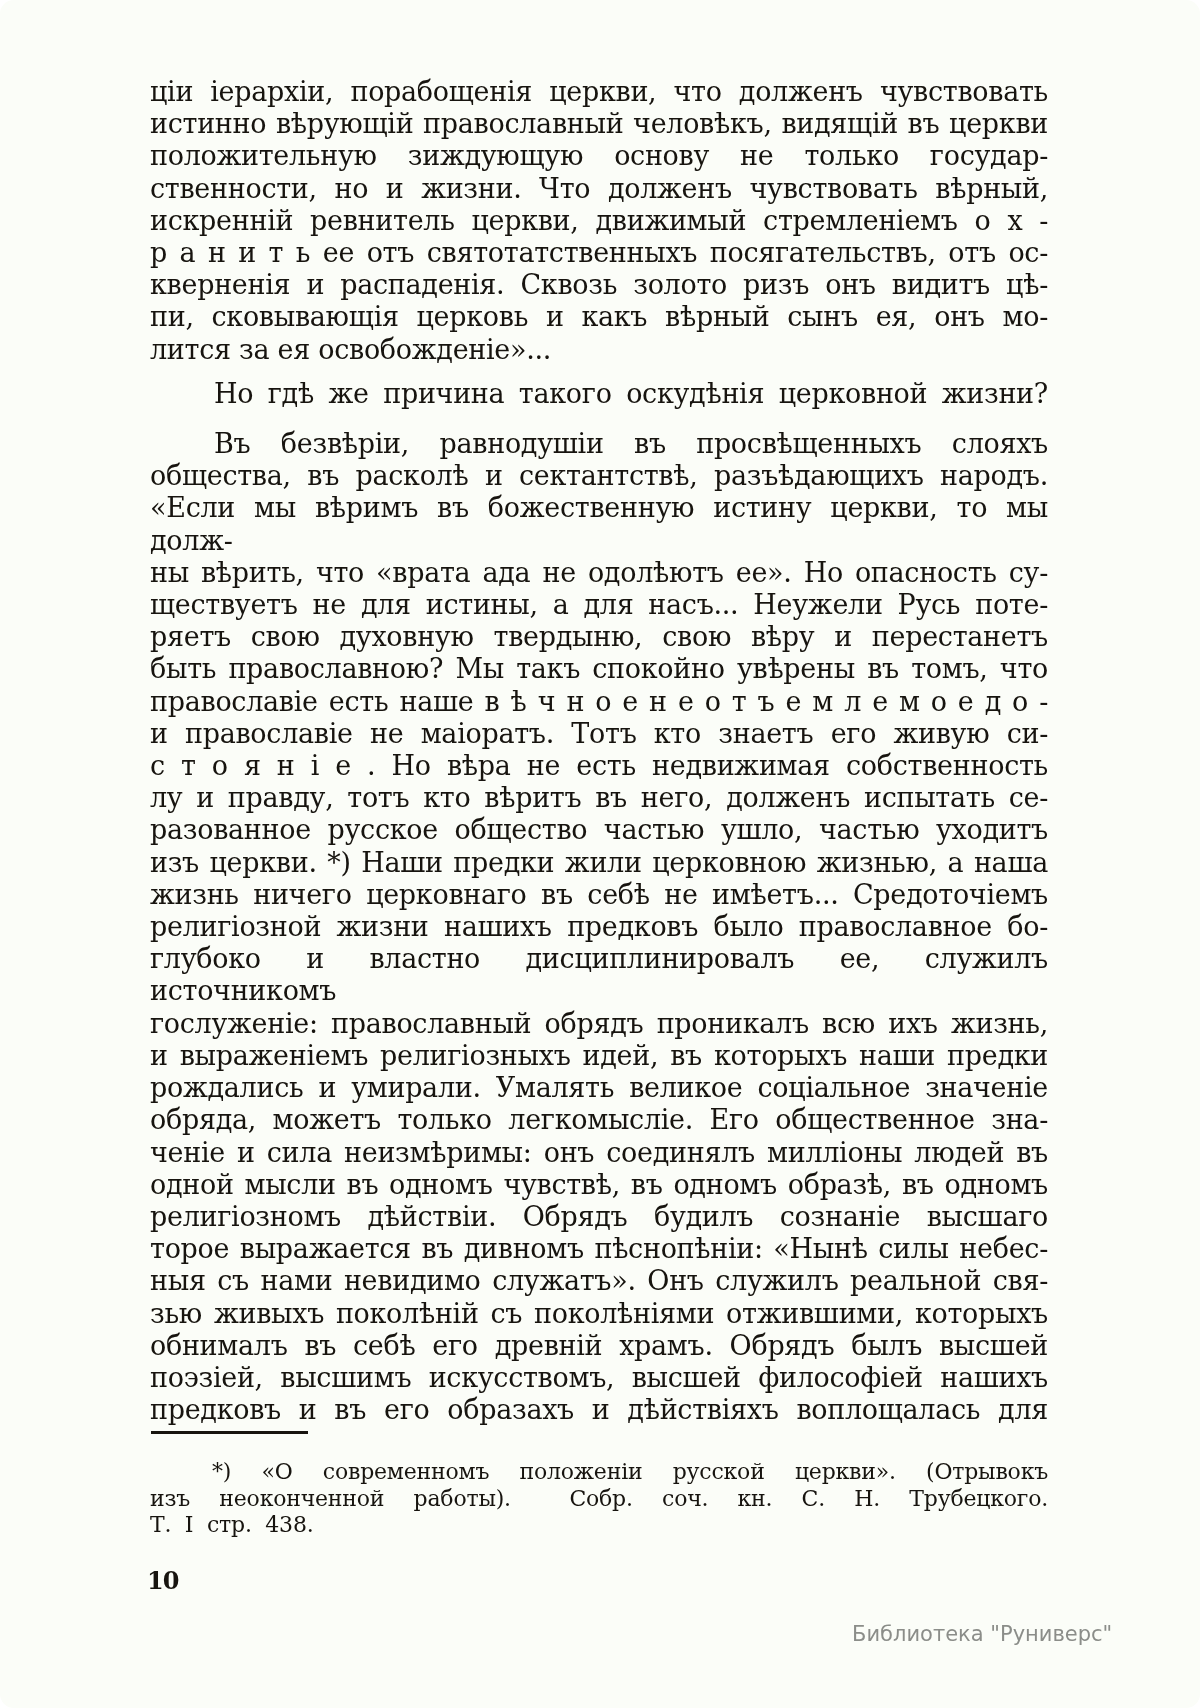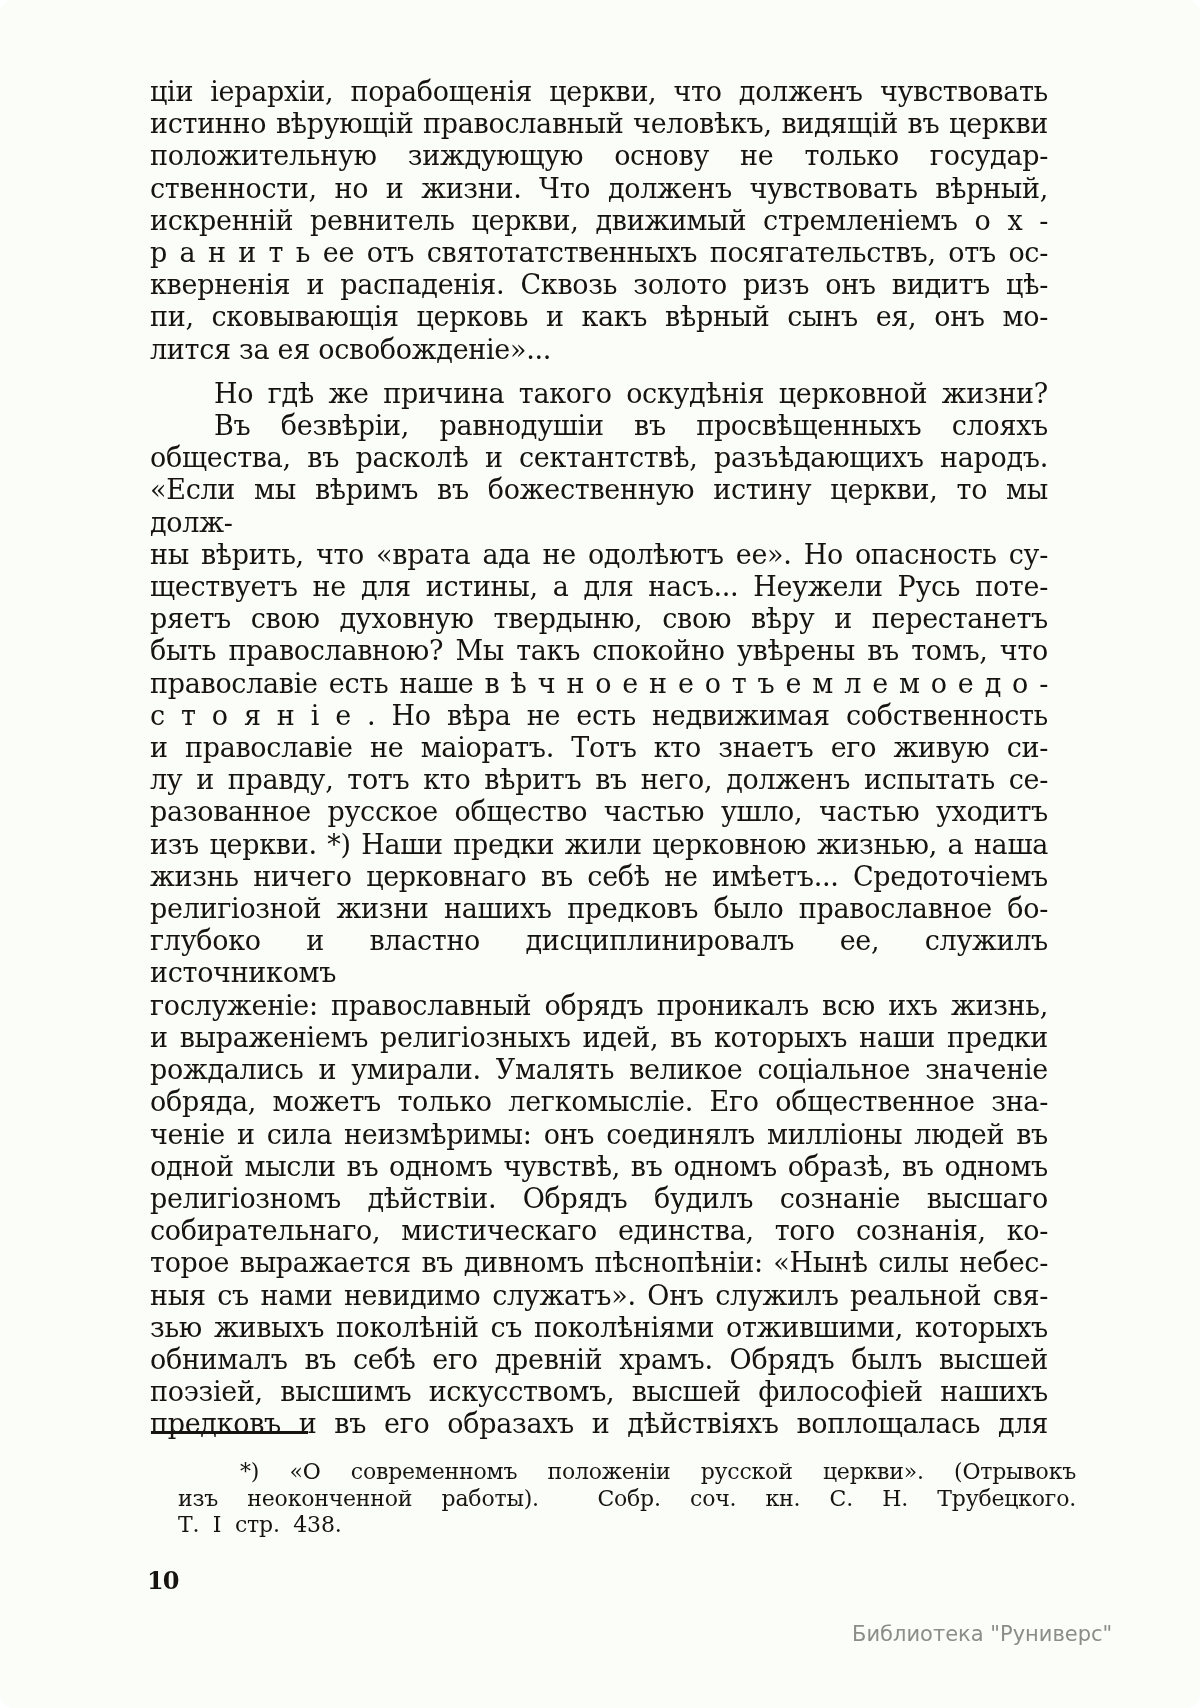--- a/index.html
+++ b/index.html
@@ -17,21 +17,21 @@
     position: absolute;
     left: 150px;
     top: 76px;
     width: 898px;
     font-size: 27px;
     line-height: 32.2px;
     letter-spacing: -0.3px;
   }
   .para { margin: 0; }
   .para-1 { margin-top: 12px; }
-  .para-2 { margin-top: 0; }
+  .para-2 { margin-top: 18px; }
   .para.indent .line:first-child { text-indent: 64px; }
   .line {
     text-align: justify;
     text-align-last: justify;
     white-space: normal;
   }
   .line.end { text-align-last: left; }
   .footnote-rule {
     position: absolute;
     left: 151px;
@@ -41,21 +41,20 @@
     background: var(--ink, #17140f);
   }
   .footnote {
     position: absolute;
     left: 150px;
     top: 1459px;
     width: 898px;
     font-size: 22px;
     line-height: 26.5px;
     letter-spacing: -0.2px;
-    margin-left: 28px;
   }
   .footnote .para.indent .line:first-child { text-indent: 62px; }
   .pagenum {
     position: absolute;
     left: 147px;
     top: 1566px;
     font-size: 24px;
     font-weight: bold;
     letter-spacing: -1px;
   }
@@ -89,36 +88,35 @@
       </div>
       <div class="para para-2 indent">
         <div class="line">Въ безвѣріи, равнодушіи въ просвѣщенныхъ слояхъ</div>
         <div class="line">общества, въ расколѣ и сектантствѣ, разъѣдающихъ народъ.</div>
         <div class="line">«Если мы вѣримъ въ божественную истину церкви, то мы долж-</div>
         <div class="line">ны вѣрить, что «врата ада не одолѣютъ ее». Но опасность су-</div>
         <div class="line">ществуетъ не для истины, а для насъ... Неужели Русь поте-</div>
         <div class="line">ряетъ свою духовную твердыню, свою вѣру и перестанетъ</div>
         <div class="line">быть православною? Мы такъ спокойно увѣрены въ томъ, что</div>
         <div class="line">православіе есть наше в ѣ ч н о е н е о т ъ е м л е м о е д о -</div>
+        <div class="line">и православіе не маіоратъ. Тотъ кто знаетъ его живую си-</div>
         <div class="line">с т о я н і е . Но вѣра не есть недвижимая собственность</div>
-        <div class="line">и православіе не маіоратъ. Тотъ кто знаетъ его живую си-</div>
         <div class="line">лу и правду, тотъ кто вѣритъ въ него, долженъ испытать се-</div>
         <div class="line">разованное русское общество частью ушло, частью уходитъ</div>
         <div class="line">изъ церкви. *) Наши предки жили церковною жизнью, а наша</div>
         <div class="line">жизнь ничего церковнаго въ себѣ не имѣетъ... Средоточіемъ</div>
         <div class="line">религіозной жизни нашихъ предковъ было православное бо-</div>
         <div class="line">глубоко и властно дисциплинировалъ ее, служилъ источникомъ</div>
         <div class="line">гослуженіе: православный обрядъ проникалъ всю ихъ жизнь,</div>
         <div class="line">и выраженіемъ религіозныхъ идей, въ которыхъ наши предки</div>
         <div class="line">рождались и умирали. Умалять великое соціальное значеніе</div>
         <div class="line">обряда, можетъ только легкомысліе. Его общественное зна-</div>
         <div class="line">ченіе и сила неизмѣримы: онъ соединялъ милліоны людей въ</div>
         <div class="line">одной мысли въ одномъ чувствѣ, въ одномъ образѣ, въ одномъ</div>
         <div class="line">религіозномъ дѣйствіи. Обрядъ будилъ сознаніе высшаго</div>
-        <div class="line">собирательнаго, мистическаго единства, того сознанія, ко-</div>
         <div class="line">торое выражается въ дивномъ пѣснопѣніи: «Нынѣ силы небес-</div>
         <div class="line">ныя съ нами невидимо служатъ». Онъ служилъ реальной свя-</div>
         <div class="line">зью живыхъ поколѣній съ поколѣніями отжившими, которыхъ</div>
         <div class="line">обнималъ въ себѣ его древній храмъ. Обрядъ былъ высшей</div>
         <div class="line">поэзіей, высшимъ искусствомъ, высшей философіей нашихъ</div>
         <div class="line">предковъ и въ его образахъ и дѣйствіяхъ воплощалась для</div>
       </div>
     </div>
 
   <div class="footnote-rule"></div>

